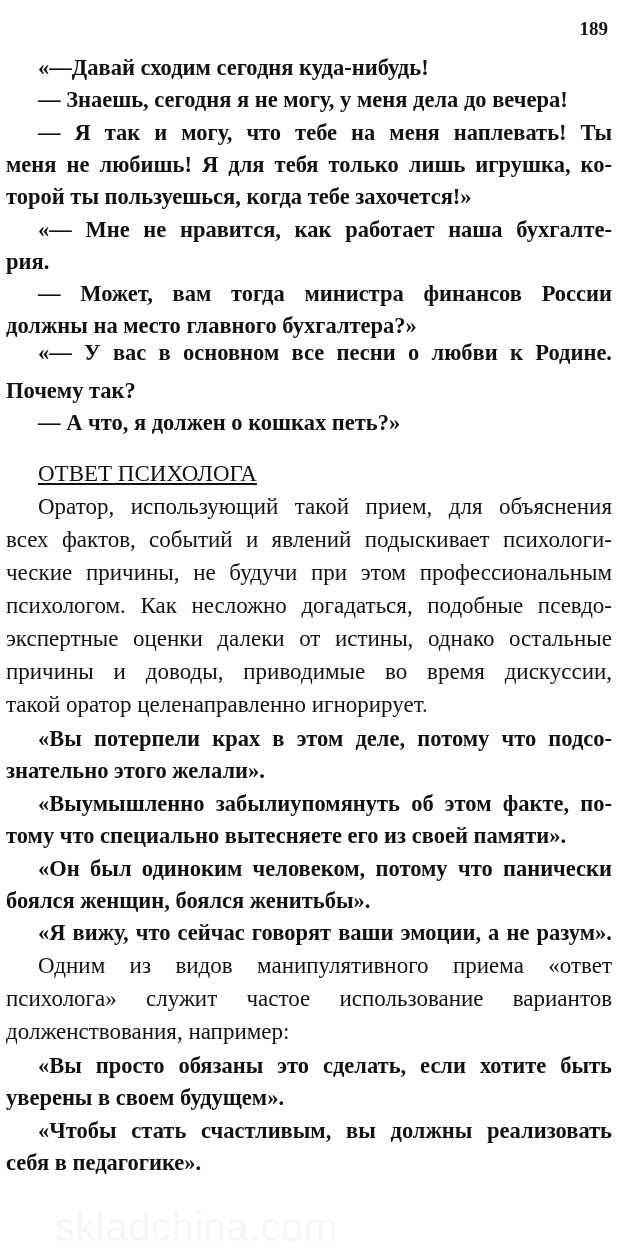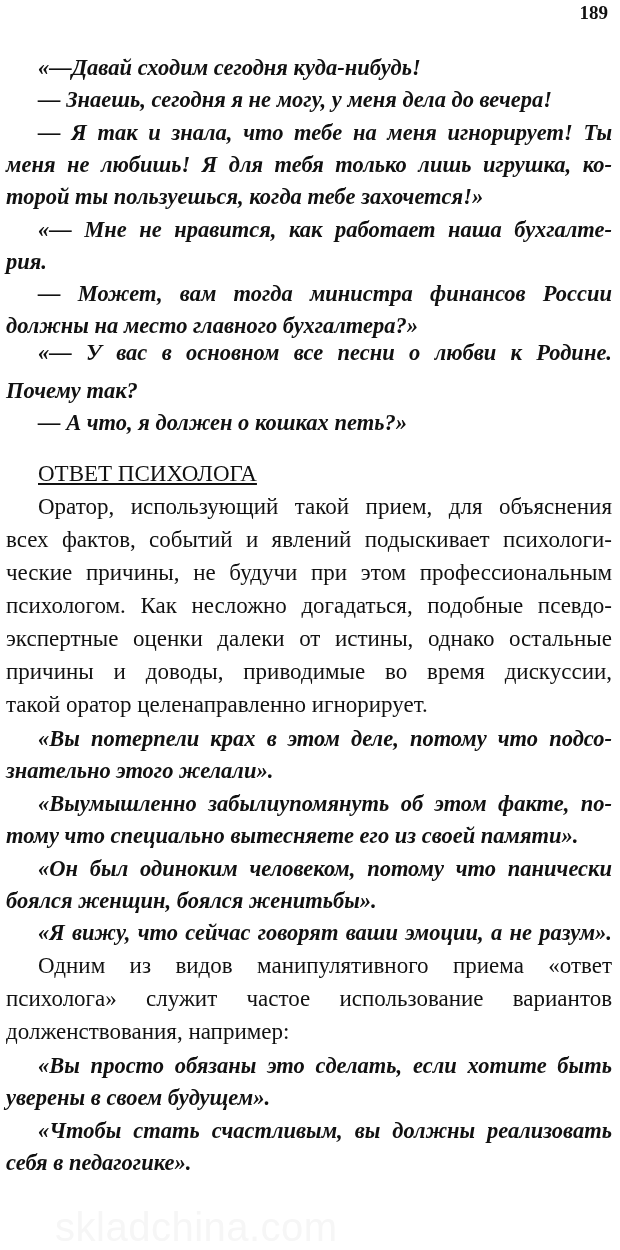--- a/index.html
+++ b/index.html
@@ -1,37 +1,37 @@
 <!DOCTYPE html>
 <html><head>
 <meta charset="utf-8">
 <style>
   html, body { margin:0; padding:0; background:#ffffff; }
   body { width:620px; height:1250px; position:relative; overflow:hidden; color:#111; font-family:"Liberation Serif", serif; }
   .header { position:absolute; left:8px; right:8px; top:2px; height:24px; font-weight:bold; font-size:19px; }
   .header .title { position:absolute; left:0; top:0; }
-  .header .pageno { position:absolute; right:4px; top:0;text-align:right; }
+  .header .pageno { position:absolute; right:4px; top:16px;text-align:right; }
   .line { position:absolute; left:6px; right:8px; height:30px; line-height:30px; white-space:nowrap; font-size:22.5px; }
   .line.j { text-align:justify; text-align-last:justify; }
   .line.ind { left:38px; }
-  .bi { font-weight:bold; font-style:italic; }
+  .bi { font-weight:bold; }
   .rg { font-weight:normal; font-style:normal; font-size:23px; }
   .heading { font-size:23px;text-decoration:underline; }
   .watermark { position:absolute; left:55px; top:1205px; font-family:"Liberation Sans", sans-serif; font-size:40px; color:#f6f6f6; letter-spacing:0.5px; }
 </style>
 </head>
 <body>
 
 <div class="header">
   <span class="pageno">189</span>
 </div>
 
 <div class="line bi ind" style="top:53px">«—Давай сходим сегодня куда-нибудь!</div>
 <div class="line bi ind" style="top:85px">— Знаешь, сегодня я не могу, у меня дела до вечера!</div>
-<div class="line bi ind j" style="top:118px">— Я так и знала, что тебе на меня игнорирует! Ты</div>
+<div class="line bi ind j" style="top:118px">— Я так и могу, что тебе на меня наплевать! Ты</div>
 <div class="line bi j" style="top:150px">меня не любишь! Я для тебя только лишь игрушка, ко-</div>
 <div class="line bi" style="top:182px">торой ты пользуешься, когда тебе захочется!»</div>
 <div class="line bi ind j" style="top:215px">«— Мне не нравится, как работает наша бухгалте-</div>
 <div class="line bi" style="top:247px">рия.</div>
 <div class="line bi ind j" style="top:279px">— Может, вам тогда министра финансов России</div>
 <div class="line bi" style="top:311px">должны на место главного бухгалтера?»</div>
 <div class="line bi ind j" style="top:338px">«— У вас в основном все песни о любви к Родине.</div>
 <div class="line bi" style="top:376px">Почему так?</div>
 <div class="line bi ind" style="top:408px">— А что, я должен о кошках петь?»</div>
 

